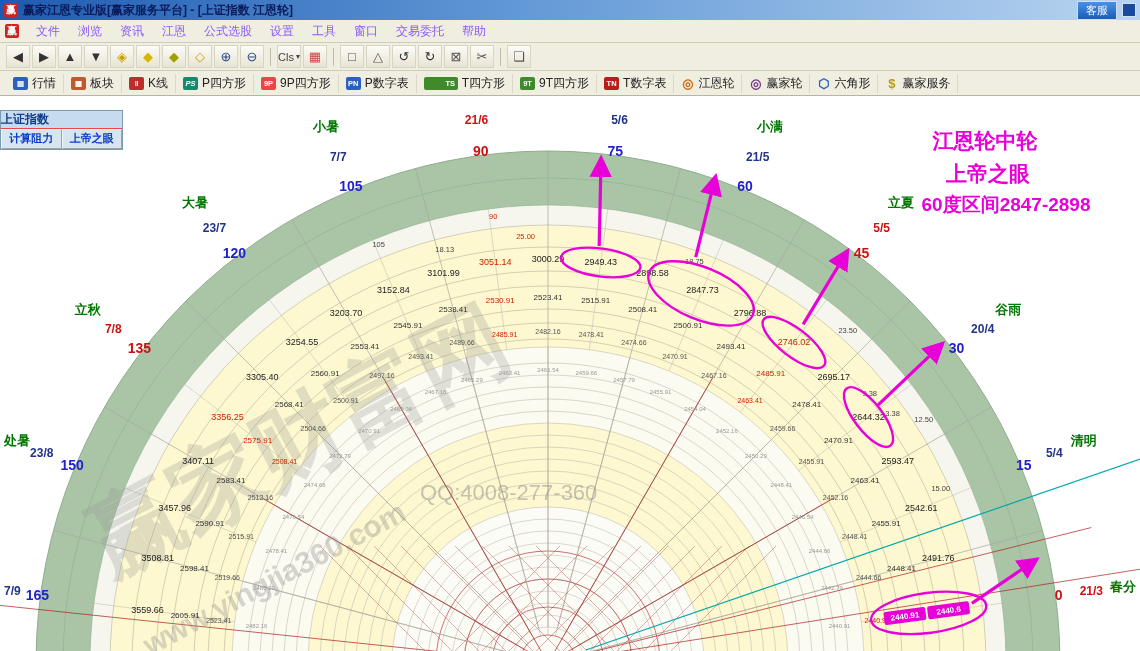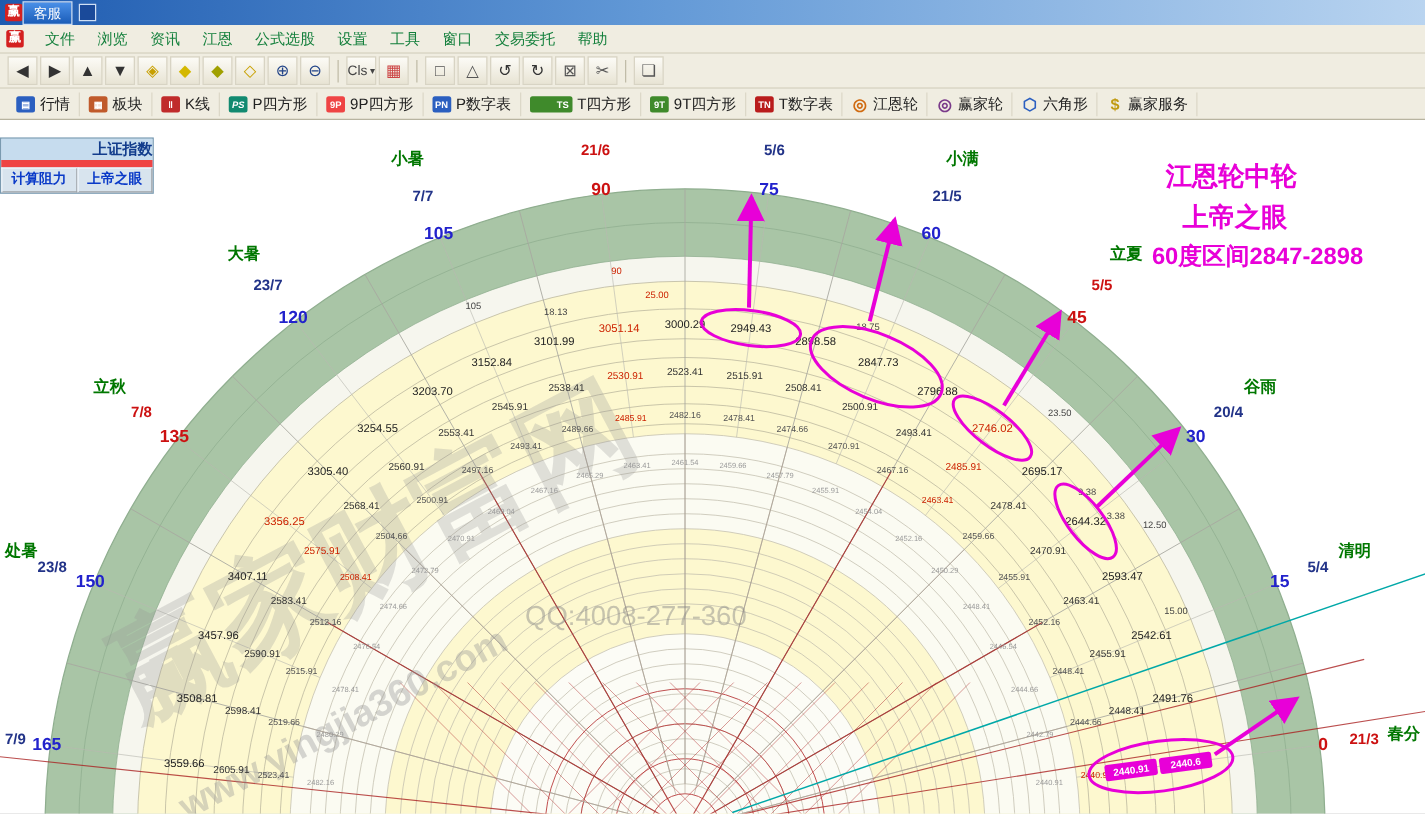--- a/index.html
+++ b/index.html
@@ -10,54 +10,55 @@
     display:flex;align-items:center;padding:0 4px;}
   .logo-chip{width:14px;height:14px;background:#d42020;color:#fff;font-size:10px;line-height:14px;
     text-align:center;font-weight:bold;border-radius:2px;flex:none;}
   .title-text{font-size:12px;color:#0a1a5a;font-weight:bold;flex:1;margin-left:5px;white-space:nowrap;}
   .kefu{background:linear-gradient(#4a90e8,#1a5cb8);color:#fff;font-size:11px;padding:1px 8px;
     border:1px solid #cfe0f5;margin-right:5px;cursor:pointer;}
   .title-corner{width:12px;height:12px;background:#1a4a9a;border:1px solid #cfe0f5;}
   
   .menubar{height:22px;background:#f0ede1;border-bottom:1px solid #d0ccb8;display:flex;align-items:center;}
   .menubar .logo-chip{margin:0 8px 0 5px;}
-  .menu-item{font-size:12px;padding:2px 9px;color:#15803d;cursor:pointer;white-space:nowrap;}
+  .menu-item{font-size:12px;padding:2px 9px;color:#8b5cf6;cursor:pointer;white-space:nowrap;}
   
   .toolbar{height:27px;background:#f0ede1;border-bottom:1px solid #d0ccb8;display:flex;align-items:center;padding:0 5px;}
   .tbtn{min-width:22px;height:21px;display:flex;align-items:center;justify-content:center;font-size:13px;
     color:#444;border:1px solid #d8d4c4;background:linear-gradient(#fcfbf6,#e8e4d4);margin:0 1px;cursor:pointer;}
   .tbtn .caret{font-size:8px;margin-left:2px;}
   .tsep{width:1px;height:18px;background:#c0bca8;margin:0 5px;}
   
   .toolbar2{height:24px;background:#f0ede1;border-bottom:1px solid #b8b4a0;display:flex;align-items:center;padding:0 6px;}
   .t2item{display:flex;align-items:center;font-size:12px;color:#222;padding:1px 7px;
     border-right:1px solid #dcd8c8;cursor:pointer;white-space:nowrap;}
   .chip{display:inline-block;min-width:13px;height:13px;border-radius:2px;color:#fff;font-size:7.5px;
     font-weight:bold;line-height:13px;text-align:center;margin-right:4px;padding:0 1px;}
   .chip.flat{background:none !important;font-size:13px;font-weight:bold;line-height:13px;padding:0;}
   
   .chart-area{position:relative;height:560px;background:#fff;}
   .chart-area svg{position:absolute;left:0;top:0;font-family:"Liberation Sans",sans-serif;}
   
   .info-panel{position:absolute;left:0;top:14px;width:121px;border:1px solid #7a9ab0;background:#cfe0ec;z-index:5;}
-  .ip-title{height:17px;line-height:17px;text-align:right;font-weight:bold;color:#123c8c;font-size:12px;
-    background:#c6dcee;border-bottom:6px solid #ef4444;}
+  .ip-title{height:17px;line-height:17px;text-align:left;font-weight:bold;color:#123c8c;font-size:12px;
+    background:#c6dcee;border-bottom:1px solid #ef4444;}
   .ip-row{height:16px;line-height:16px;padding:0 3px;color:#8a2a10;background:#b9cedd;
     border-bottom:1px solid #a8bcca;font-size:10.5px;white-space:nowrap;overflow:hidden;}
   .ip-buttons{display:flex;}
   .ip-btn{flex:1;height:18px;line-height:16px;text-align:center;color:#0a3ac8;background:#d8e4ee;
     border:1px outset #eef4fa;font-size:11px;cursor:pointer;white-space:nowrap;font-weight:bold;}
 </style>
 </head>
 <body>
 
 <div class="window">
 
   <div class="titlebar">
     <span class="logo-chip">赢</span>
+    <span class="title-text">赢家江恩专业版[赢家服务平台] - [上证指数 江恩轮]</span>
     <span class="kefu">客服</span>
     <span class="title-corner"></span>
   </div>
 
   <div class="menubar">
     <span class="logo-chip">赢</span>
     <span id="menu-items" style="display:flex;">
         <span class="menu-item">文件</span>
         <span class="menu-item">浏览</span>
         <span class="menu-item">资讯</span>

